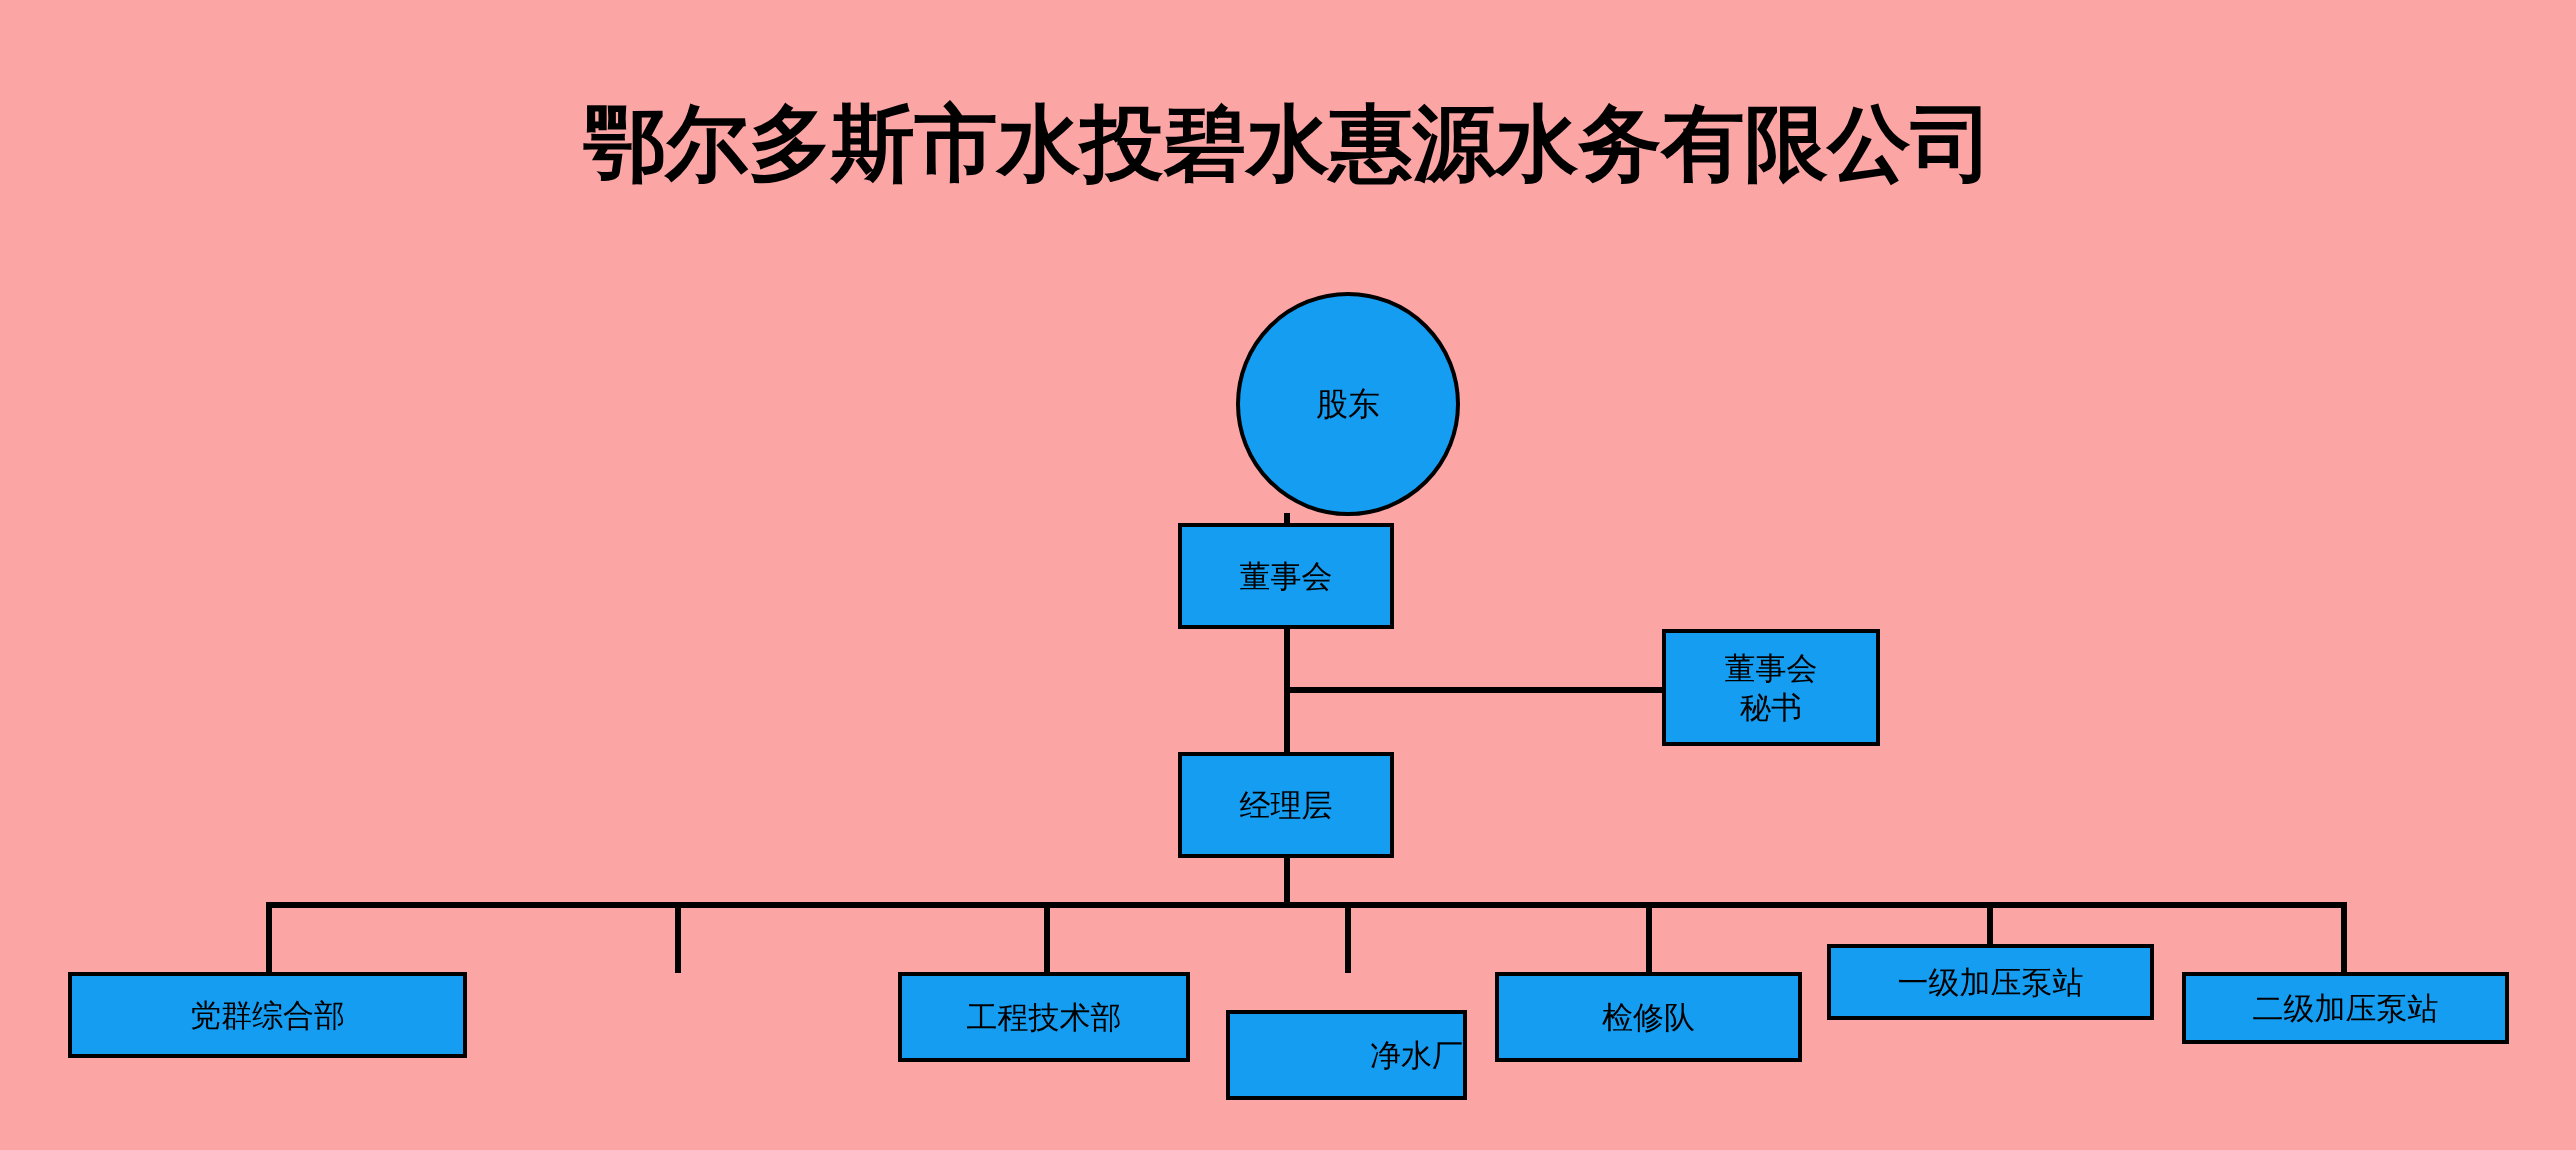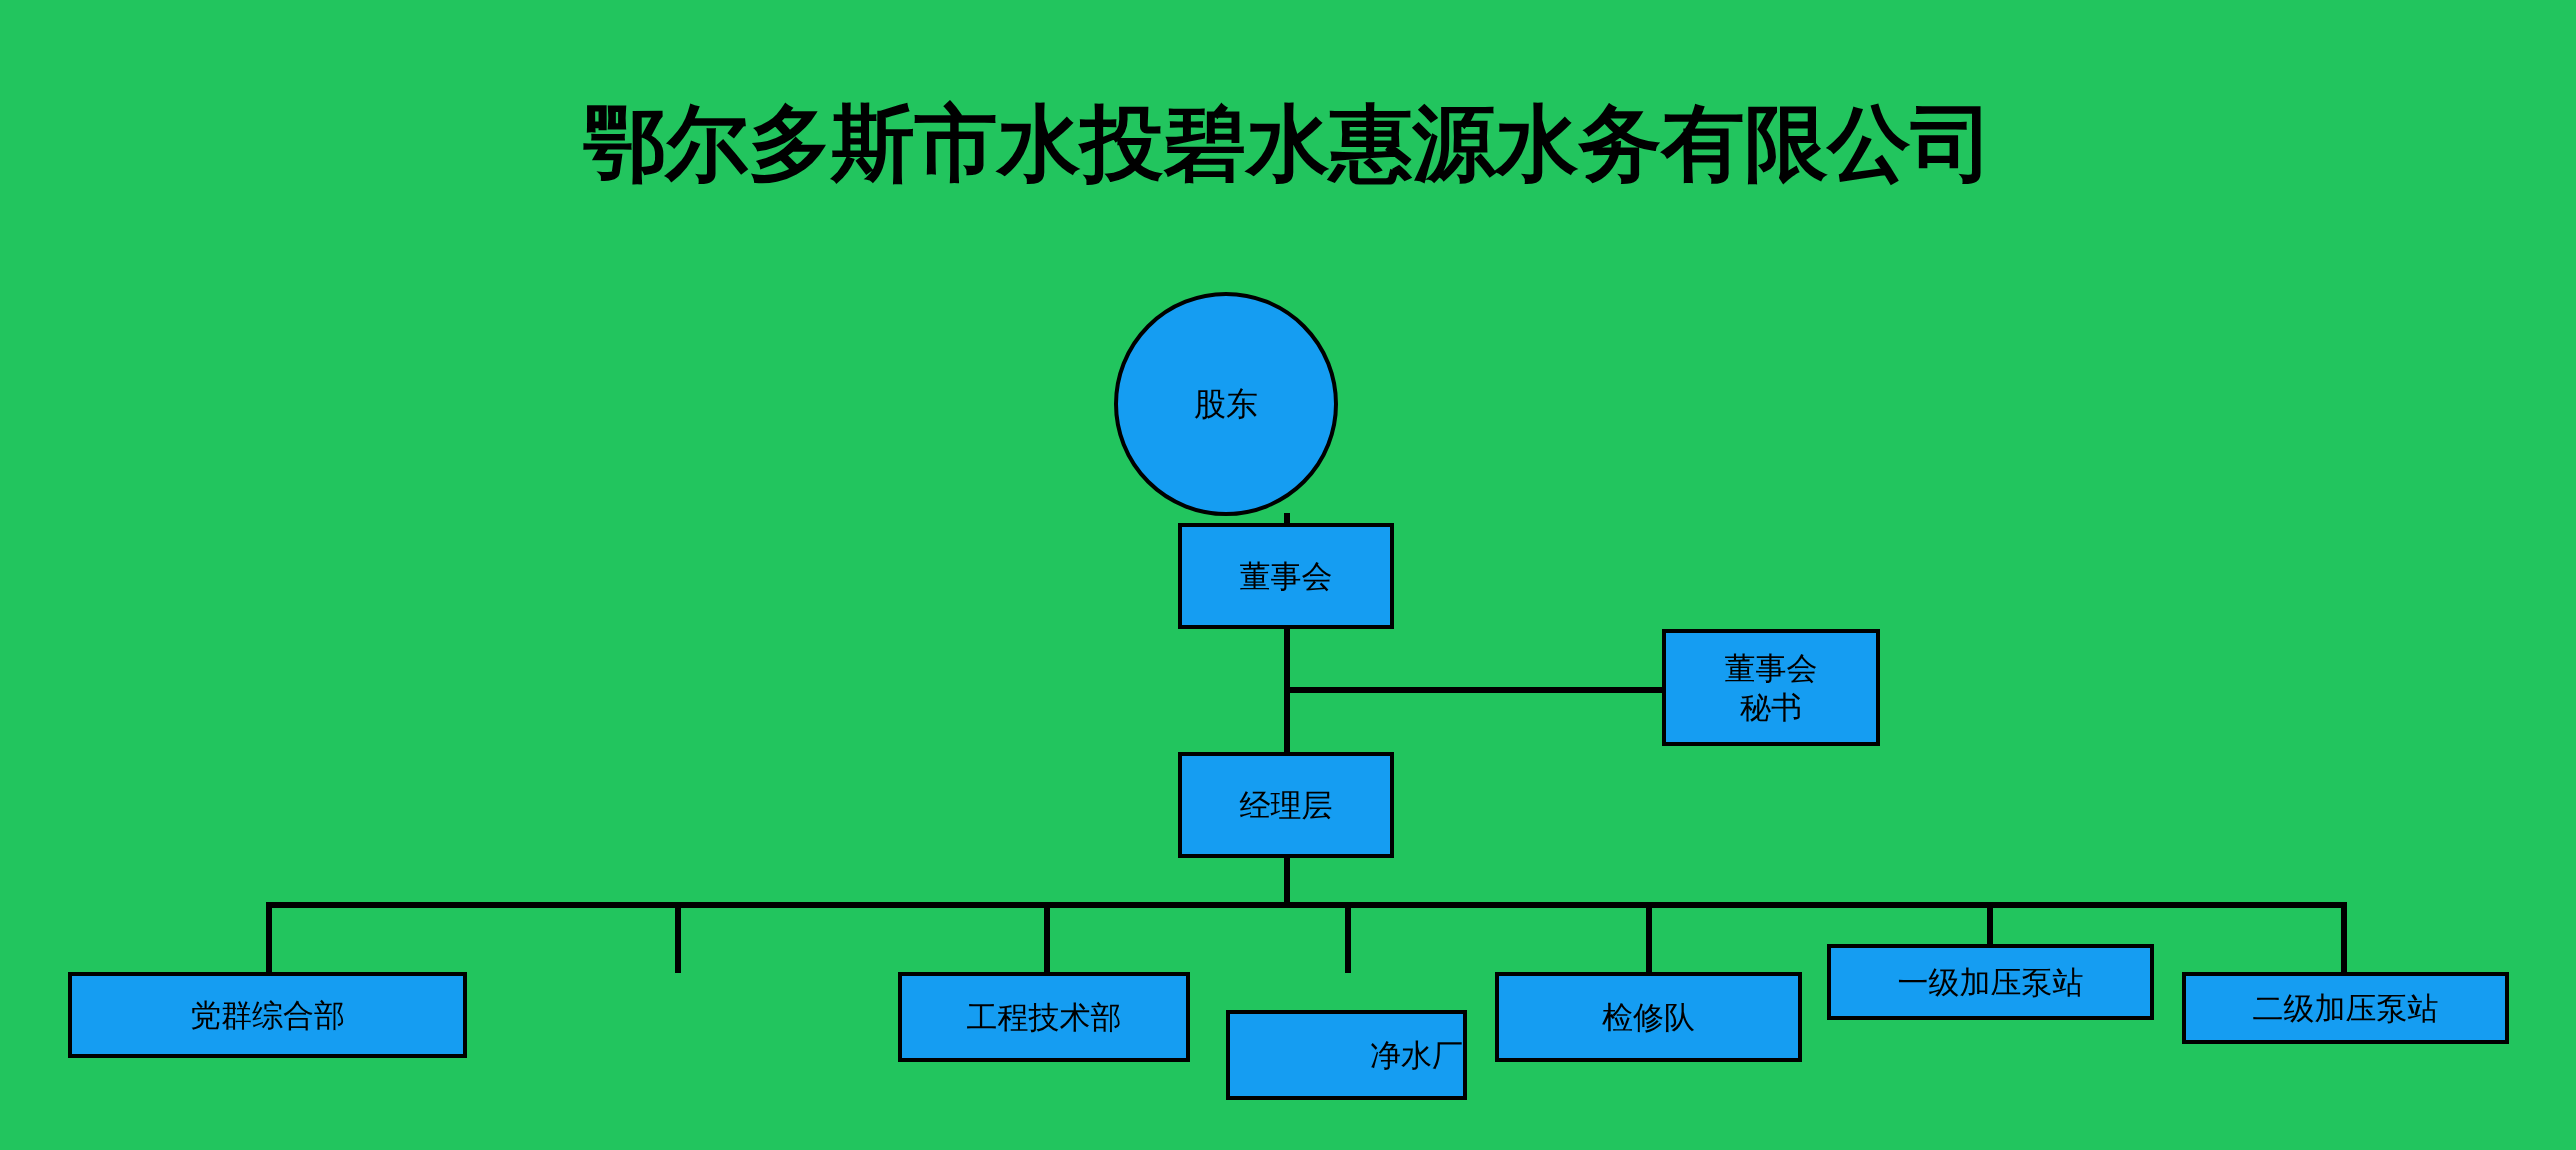--- a/index.html
+++ b/index.html
@@ -8,21 +8,21 @@
     padding: 0;
     background: #ffffff;
   }
   body {
     font-family: "DejaVu Sans", "Liberation Sans", sans-serif;
   }
   #canvas {
     position: relative;
     width: 2576px;
     height: 1150px;
-    background: #22c55e;
+    background: #fca5a5;
     overflow: hidden;
   }
 
   
   .chart-title {
     position: absolute;
     left: 0;
     top: 102px;
     width: 2576px;
     text-align: center;
@@ -67,21 +67,21 @@
   .line.v { width: 5.6px; }
   .line.h { height: 5.6px; }
 </style>
 </head>
 <body>
 
 <div id="canvas">
 
   <div class="chart-title">鄂尔多斯市水投碧水惠源水务有限公司</div>
 
-  <div class="node circle" style="left:1114px; top:292px; width:224px; height:224px; font-size:32px;">
+  <div class="node circle" style="left:1236px; top:292px; width:224px; height:224px; font-size:32px;">
     <span class="node-label">股东</span>
   </div>
 
   <div class="line v" style="left:1284px; top:513px; height:13px;"></div>
 
   <div class="node" style="left:1178px; top:523px; width:216px; height:106px;">
     <span class="node-label">董事会</span>
   </div>
 
   <div class="line v" style="left:1284px; top:628px; height:126px;"></div>

